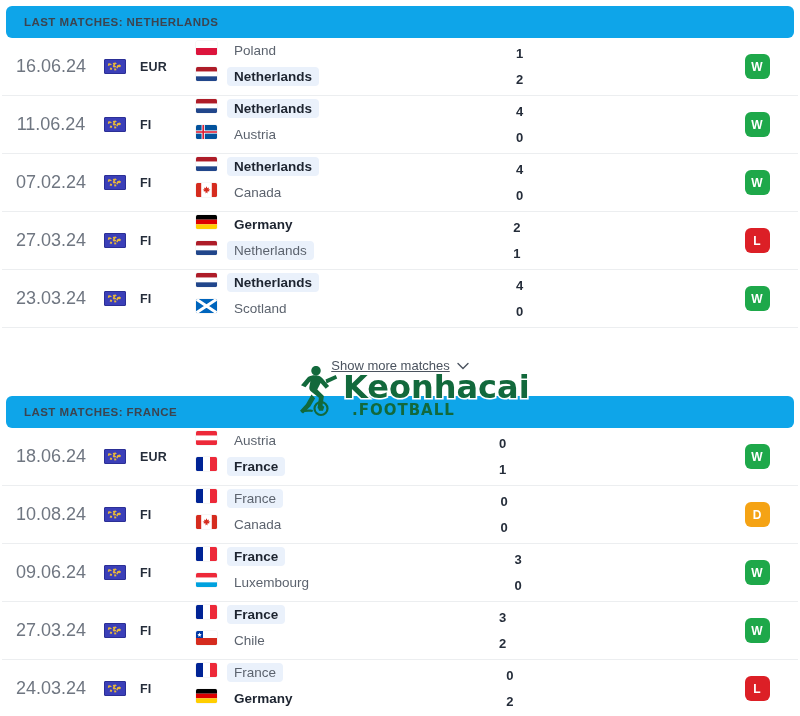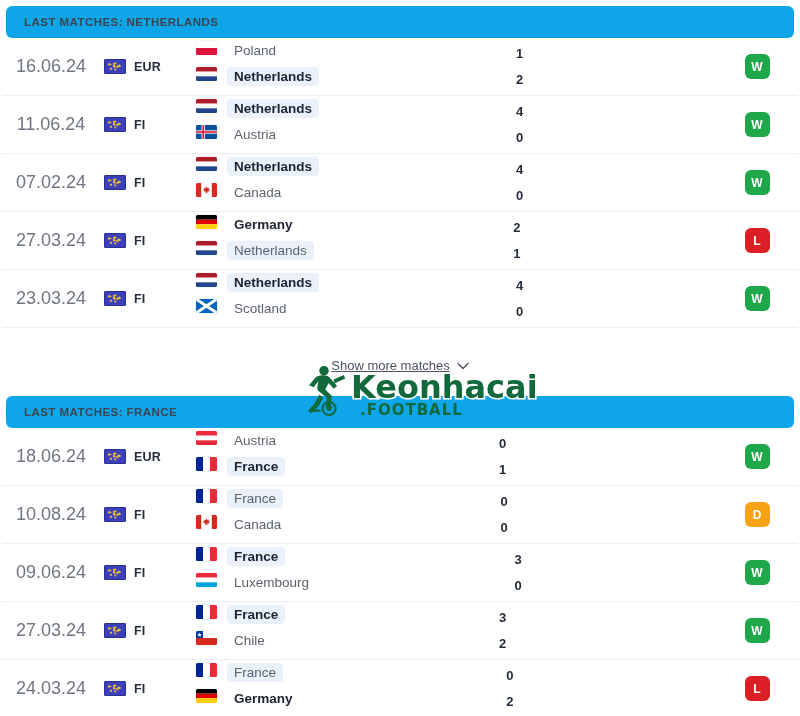--- a/index.html
+++ b/index.html
@@ -43,21 +43,21 @@
 
   .c-date{
     width:98px;
     text-align:center;
     font-size:18px;
     color:#6f7681;
     flex:none;
   }
   .c-comp{
     width:86px;
-    display:flex;align-items:center;gap:8px;
+    display:flex;align-items:center;gap:14px;
     flex:none;
     padding-left:4px;
   }
   .comp-ico{
     width:22px;height:15px;
     flex:none;
     border-radius:1px;
     background:#3b3fb8;
     position:relative;
     overflow:hidden;
@@ -131,21 +131,21 @@
     font-size:13px;color:#4b5costa;
     color:#4b535f;
     cursor:pointer;
   }
   .showmore .lbl{text-decoration:underline;}
   .chev{display:block;}
 
   
   .watermark{
     position:absolute;
-    left:294px;top:352px;
+    left:286px;top:352px;
     width:248px;height:62px;
     pointer-events:none;
     z-index:5;
   }
   .watermark svg{display:block;width:100%;height:100%;}
 </style>
 </head>
 <body>
 
 <div class="page">

